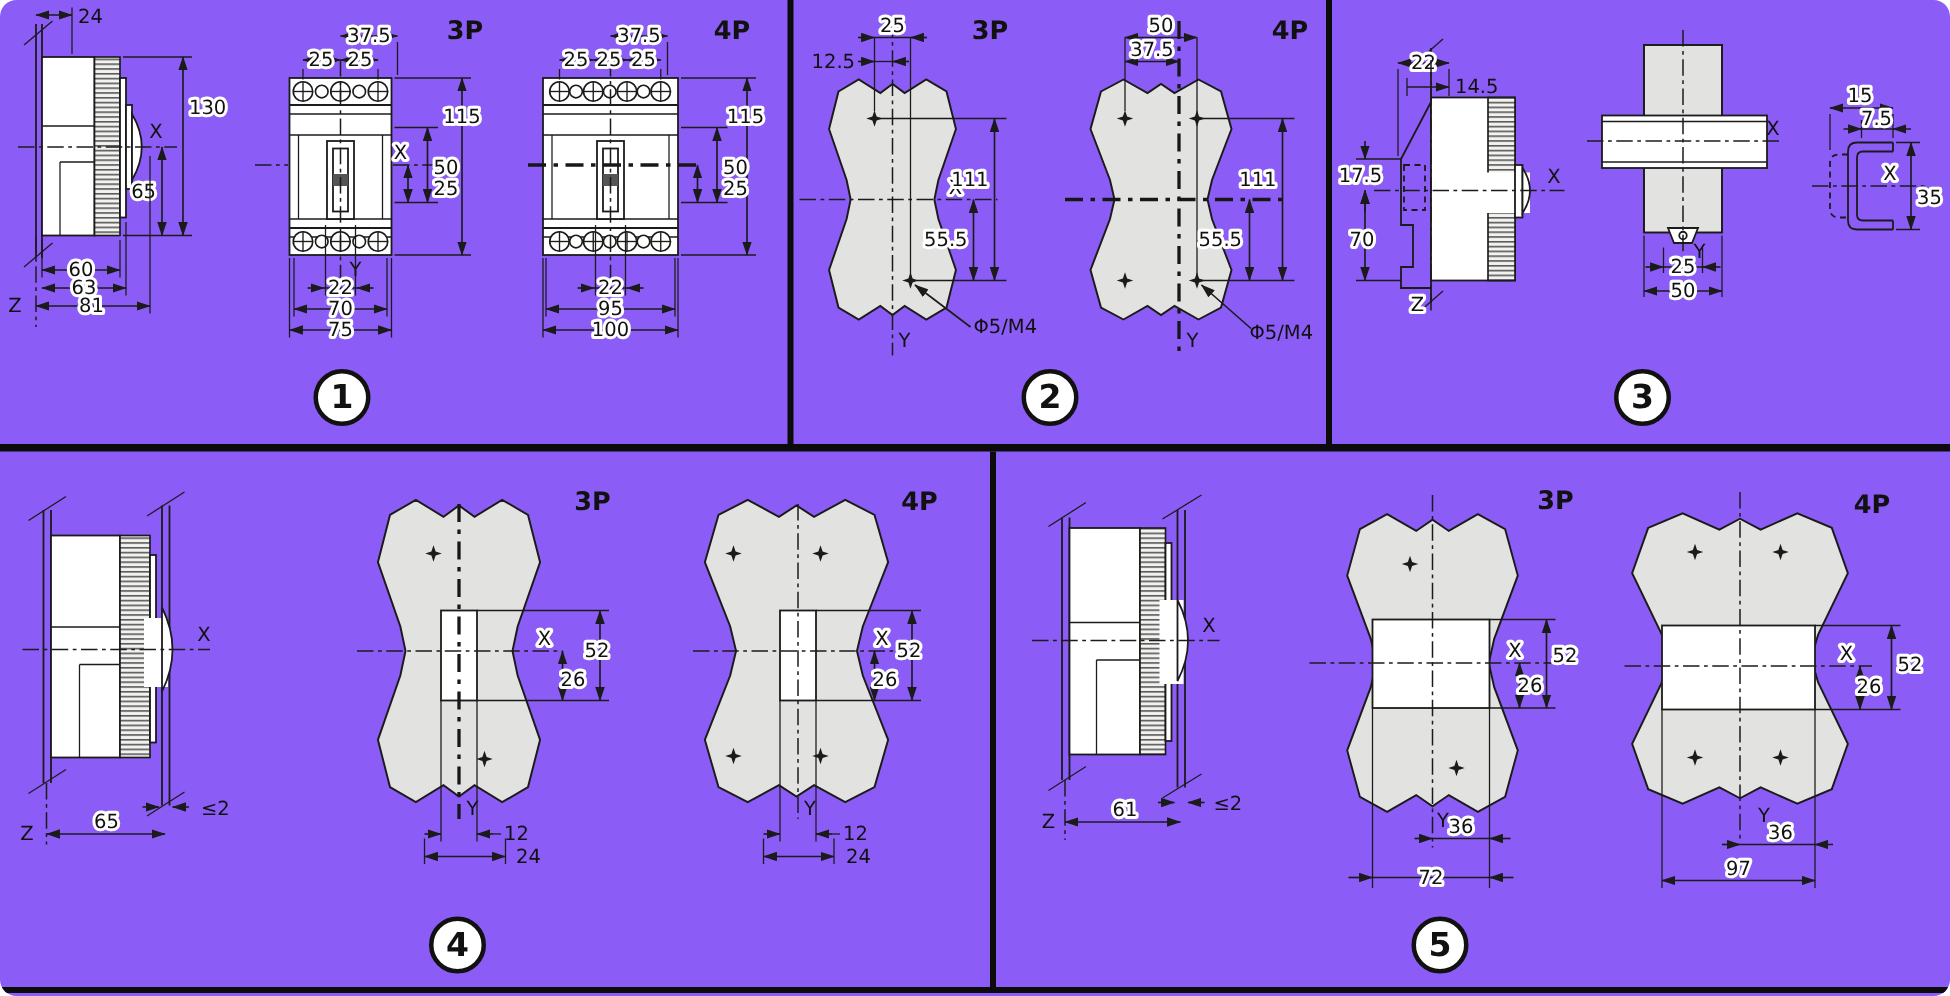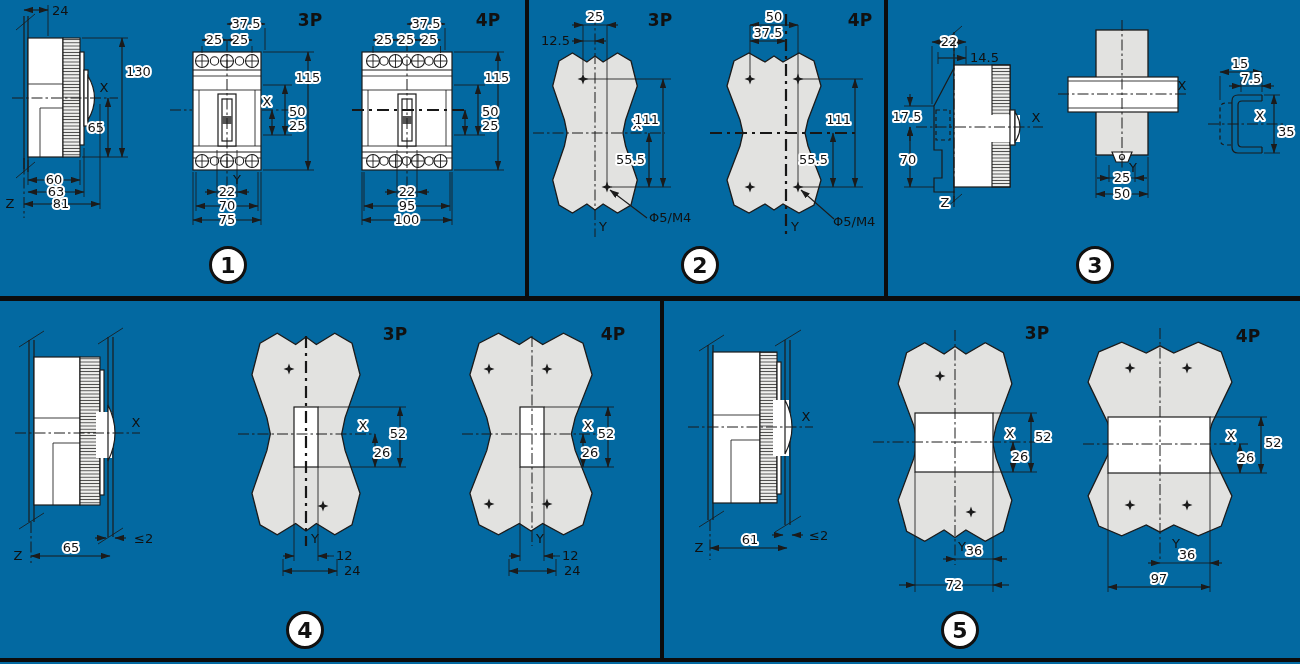--- a/index.html
+++ b/index.html
@@ -1,17 +1,17 @@
 <!DOCTYPE html>
 <html><head>
 <meta charset="utf-8">
 <style>
   html,body{margin:0;padding:0;background:#fff;}
-  #canvas{position:relative;width:1300px;height:664px;background:#0369a1;overflow:hidden;
-          font-family:"DejaVu Sans",sans-serif;}
+  #canvas{position:relative;width:1300px;height:664px;background:#8b5cf6;overflow:hidden;
+          font-family:"DejaVu Sans",sans-serif;border-radius:11px;}
   svg{position:absolute;overflow:visible;}
   .s{stroke:#1b1b1b;stroke-width:1.2;fill:none;}
   .sf{stroke:#1b1b1b;stroke-width:1.2;fill:#ffffff;}
   .de{stroke:#1b1b1b;stroke-width:0.85;fill:none;}
   .dim{stroke:#1b1b1b;stroke-width:1.1;fill:none;marker-start:url(#ar);marker-end:url(#ar);}
   .ae{stroke:#1b1b1b;stroke-width:1.1;fill:none;marker-end:url(#ar);}
   .cl{stroke:#1b1b1b;stroke-width:1;fill:none;stroke-dasharray:11 3 2.5 3;}
   .clh{stroke:#171717;stroke-width:2.2;fill:none;stroke-dasharray:12 5 3 5;}
   .dash{stroke-dasharray:4 3;}
   .blob{fill:#e2e2e0;stroke:#1b1b1b;stroke-width:1.3;}

